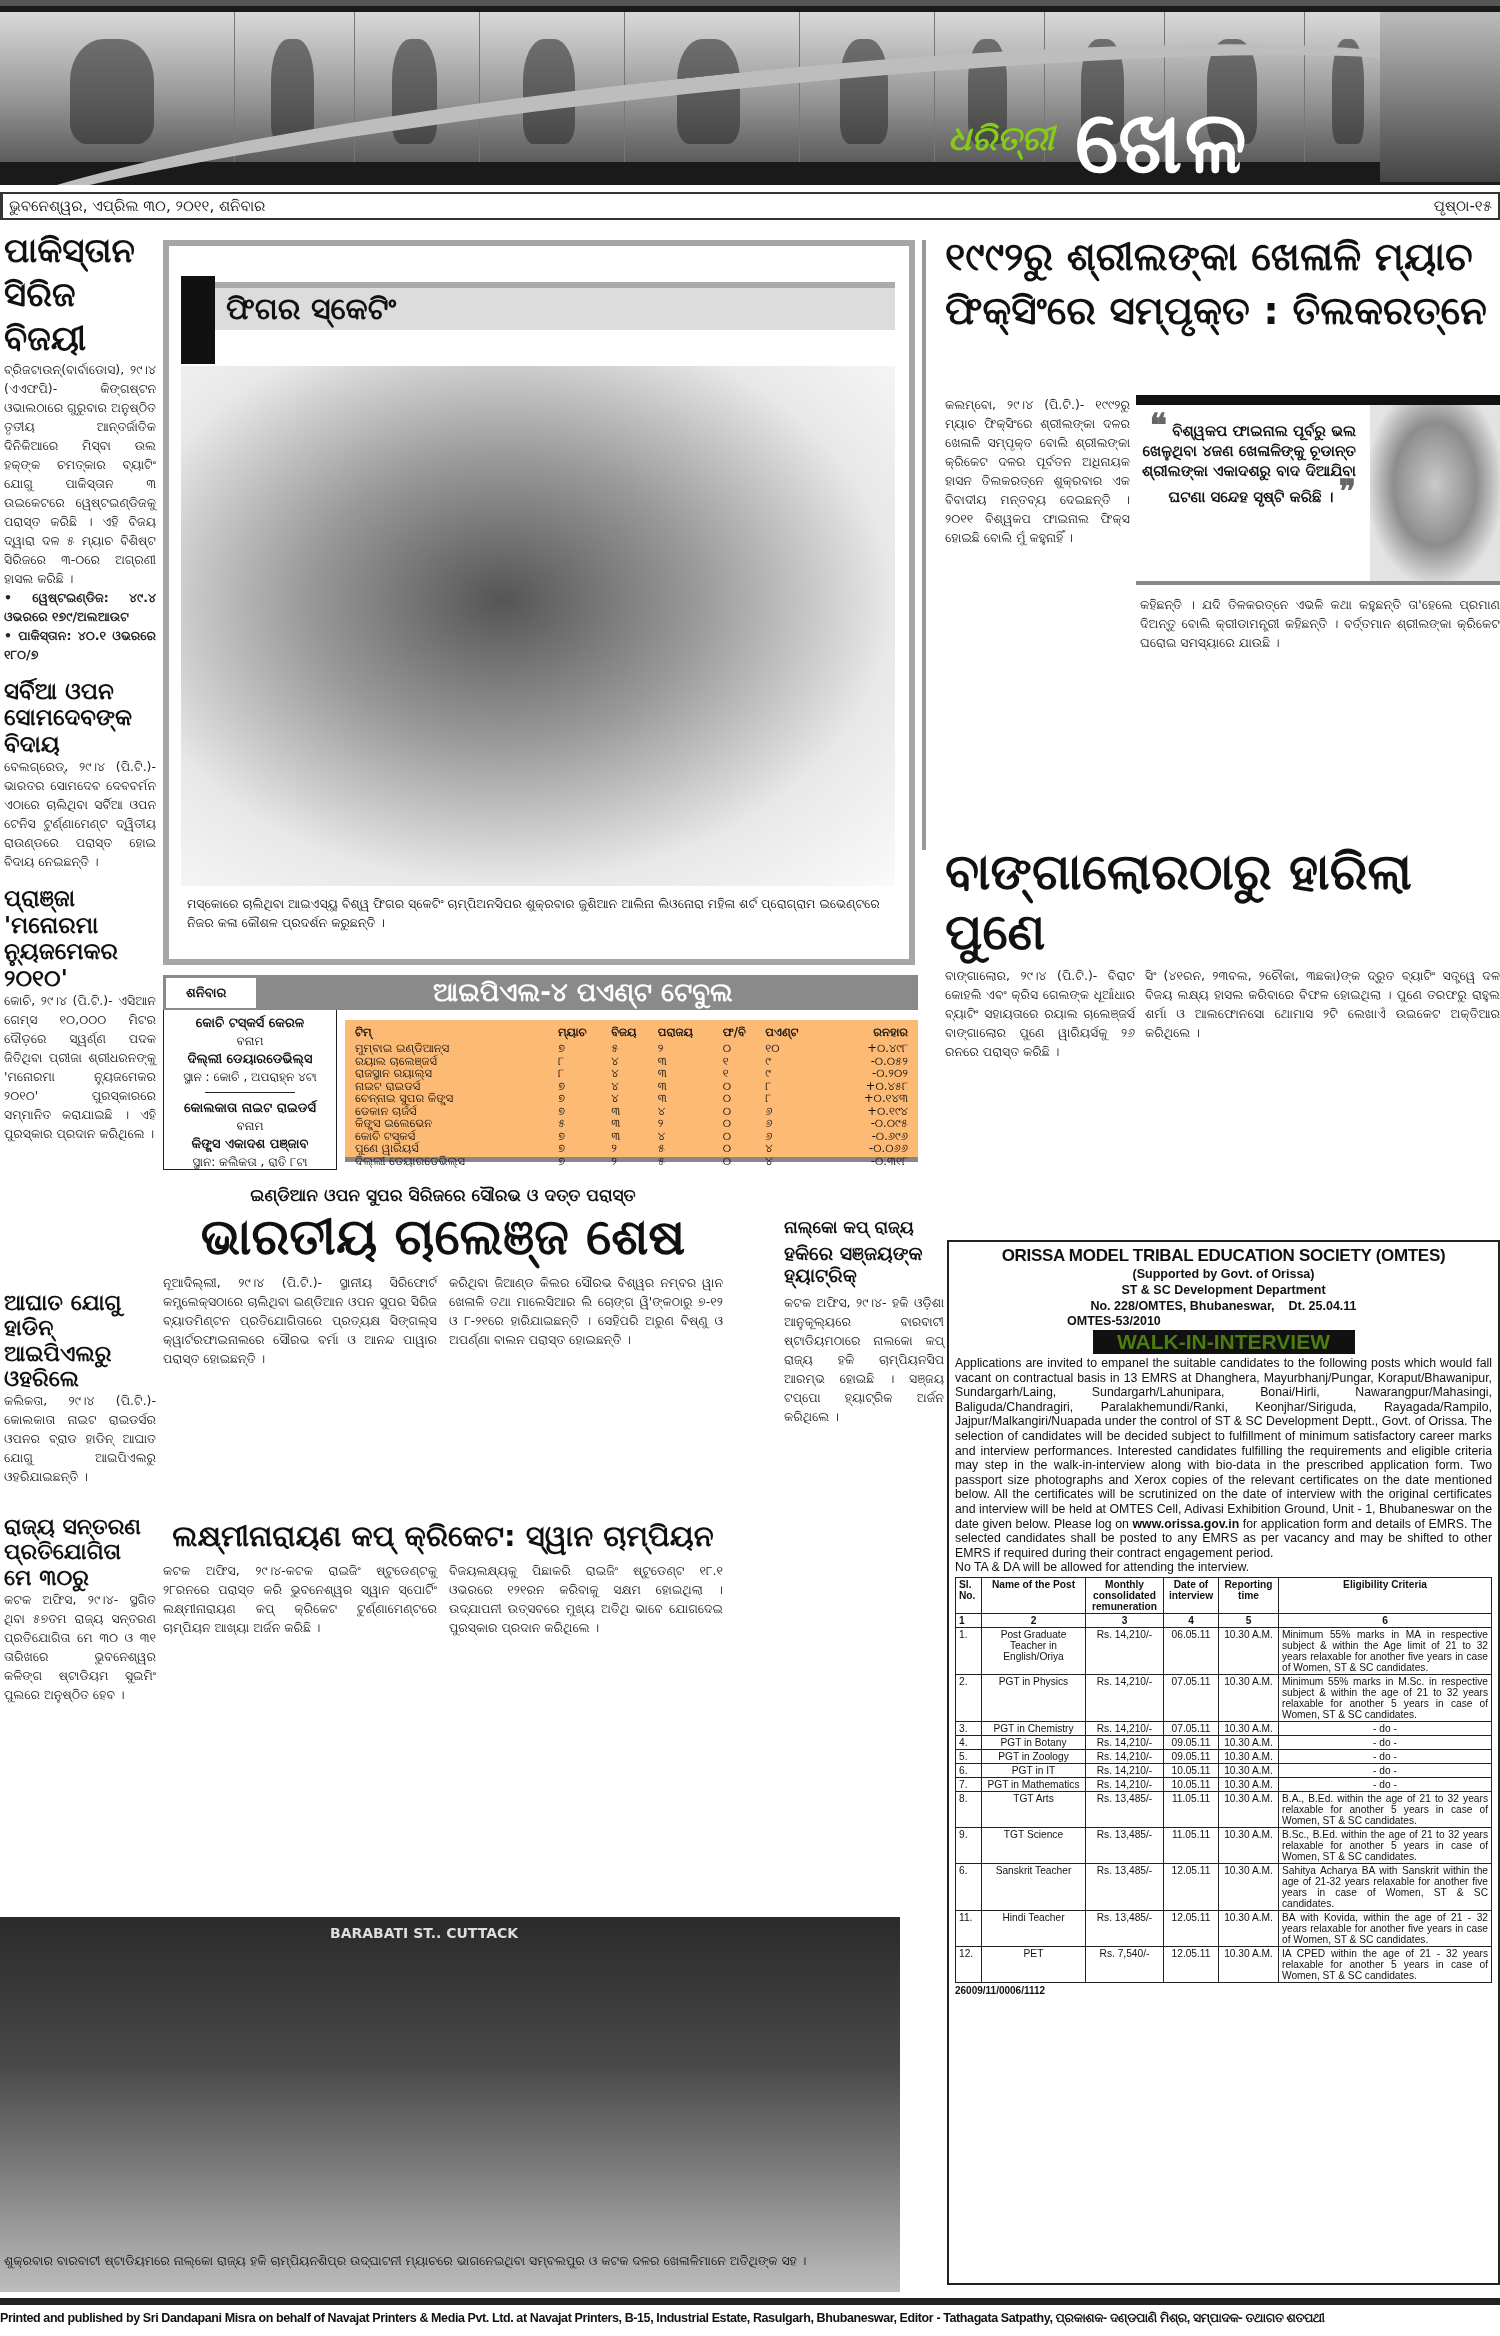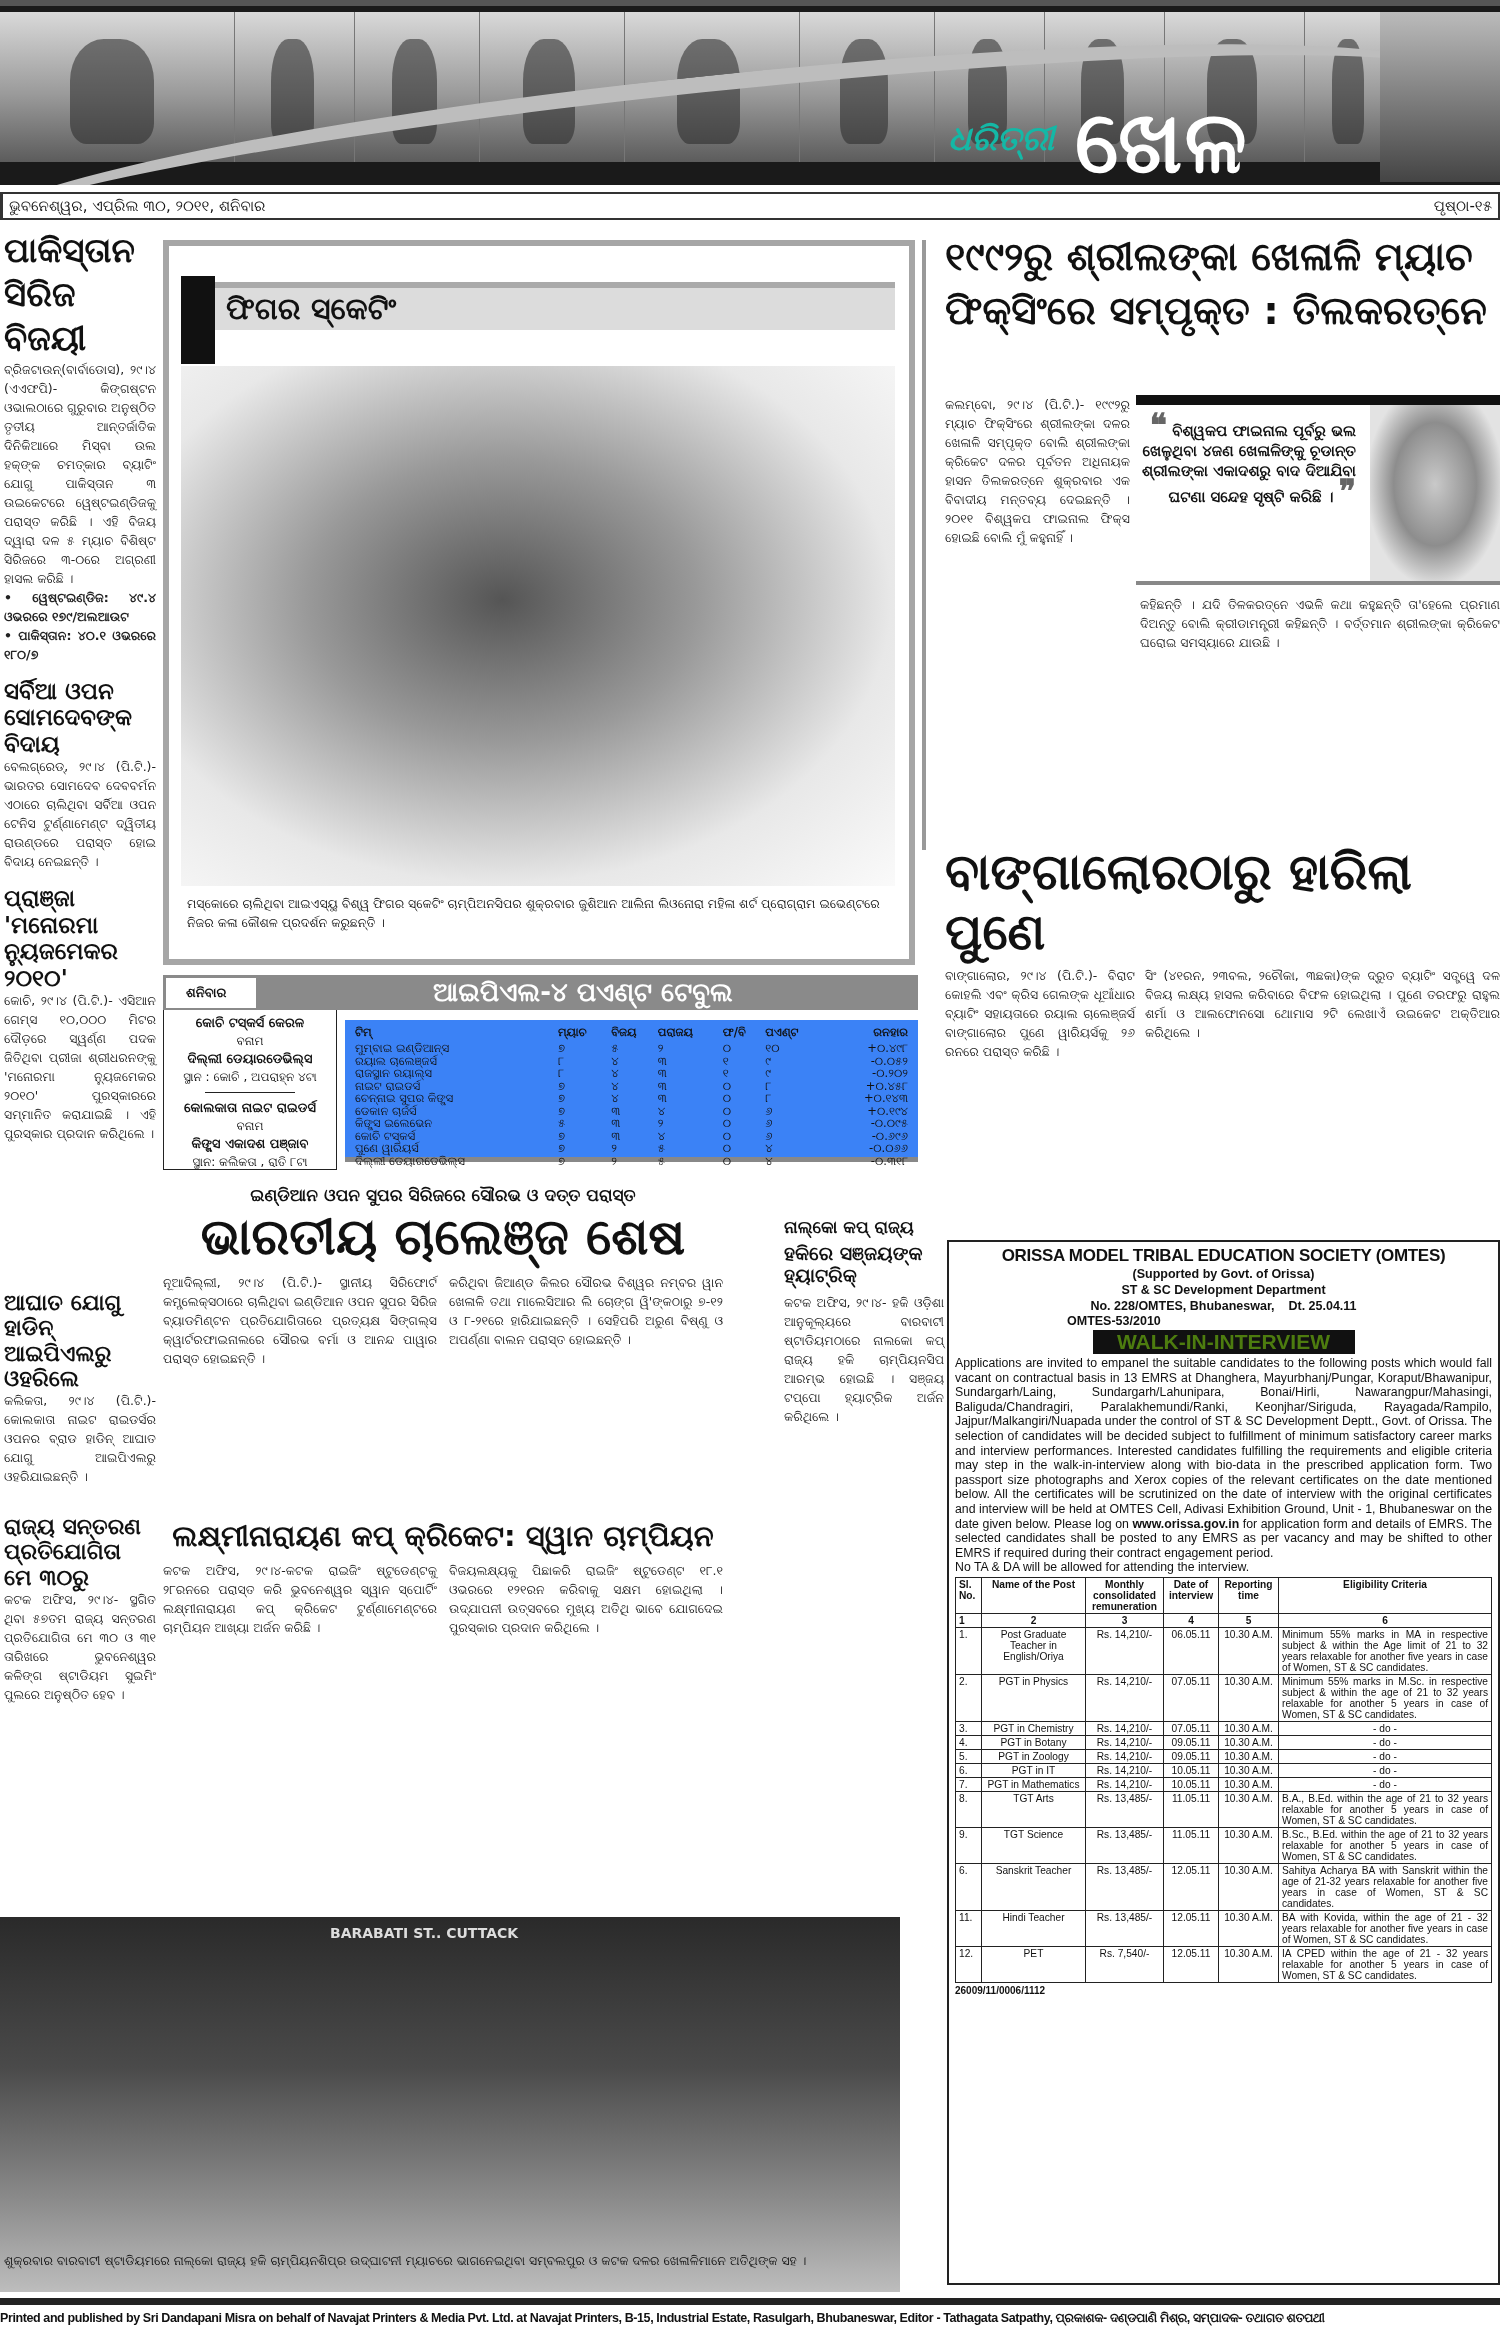--- a/index.html
+++ b/index.html
@@ -4,21 +4,21 @@
 <style>
   * { box-sizing: border-box; margin: 0; padding: 0; }
   body { width: 1500px; height: 2336px; background: #fff; font-family: "DejaVu Sans", sans-serif; color: #111; position: relative; overflow: hidden; }
   .abs { position: absolute; }
   
   #masthead { left: 0; top: 0; width: 1500px; height: 185px; background: #1a1a1a; border-top: 6px solid #555; overflow: hidden; }
   .photo-strip { position: absolute; left: 0; top: 6px; height: 150px; display: flex; }
   .photo { height: 150px; border-right: 1px solid #777; background: linear-gradient(180deg,#d9d9d9 0%,#9a9a9a 55%,#5c5c5c 100%); position: relative; }
   .photo::after { content: ""; position: absolute; left: 30%; top: 18%; width: 36%; height: 70%; border-radius: 40% 40% 20% 20%; background: rgba(40,40,40,.55); }
   .swoosh { position: absolute; left: -40px; top: 70px; width: 1500px; height: 160px; border-radius: 50%; border-top: 16px solid #bdbdbd; transform: rotate(-6deg); }
-  .brand-logo { position: absolute; left: 948px; top: 112px; color: #14b8a6; font-size: 34px; font-weight: bold; font-style: italic; }
+  .brand-logo { position: absolute; left: 948px; top: 112px; color: #84cc16; font-size: 34px; font-weight: bold; font-style: italic; }
   .brand-title { position: absolute; left: 1075px; top: 86px; color: #fff; font-size: 86px; font-weight: bold; letter-spacing: 2px; }
   .hero-photo { position: absolute; right: 0; top: 6px; width: 120px; height: 170px; background: linear-gradient(180deg,#bbb,#444); }
   
   #dateline { left: 0; top: 192px; width: 1500px; height: 28px; border: 2px solid #333; border-left-width: 3px; display: flex; justify-content: space-between; align-items: center; padding: 0 6px; font-size: 15px; }
   
   .hl { font-weight: bold; line-height: 1.15; }
   .body-text { font-size: 12.5px; line-height: 19px; text-align: justify; color: #222; }
   .rule-v { background: #999; width: 4px; }
   
   #skating { left: 163px; top: 240px; width: 752px; height: 725px; border: 6px solid #a6a6a6; background: #fff; }
@@ -28,21 +28,21 @@
   .skate-caption { position: absolute; left: 18px; top: 648px; width: 700px; font-size: 12.5px; line-height: 19px; }
   
   #ipl { left: 163px; top: 975px; width: 755px; height: 200px; }
   .ipl-head { position: absolute; left: 0; top: 0; width: 755px; height: 35px; background: #8a8a8a; }
   .ipl-sat { position: absolute; left: 3px; top: 3px; width: 90px; height: 30px; background: #fff; font-size: 13px; line-height: 30px; padding-left: 20px; font-weight: bold; }
   .ipl-title { position: absolute; left: 270px; top: 0; color: #fff; font-size: 26px; line-height: 35px; font-weight: bold; }
   .fixtures { position: absolute; left: 0; top: 35px; width: 174px; height: 160px; border: 1.5px solid #222; border-top: none; background: #fff; text-align: center; font-size: 12px; padding-top: 4px; }
   .fixtures div { line-height: 18px; }
   .fixtures .team { font-weight: bold; font-size: 13px; }
   .fixtures hr { width: 90px; margin: 6px auto; border: none; border-top: 1.5px solid #222; }
-  .standings { position: absolute; left: 182px; top: 45px; width: 573px; height: 142px; background: #3b82f6; border-bottom: 5px solid #888; padding: 4px 10px; }
+  .standings { position: absolute; left: 182px; top: 45px; width: 573px; height: 142px; background: #fdba74; border-bottom: 5px solid #888; padding: 4px 10px; }
   .standings table { width: 100%; border-collapse: collapse; font-size: 11.5px; }
   .standings th { text-align: left; font-weight: bold; padding: 1px 0 3px; }
   .standings td { padding: 0; line-height: 12.5px; }
   
   #omtes { left: 947px; top: 1240px; width: 553px; height: 1045px; border: 2px solid #222; padding: 4px 6px; font-family: "Liberation Sans", sans-serif; font-size: 12.3px; color: #111; }
   #omtes .org { font-size: 17px; font-weight: bold; text-align: center; letter-spacing: -.3px; }
   #omtes .sub { font-size: 12.5px; font-weight: bold; text-align: center; line-height: 16px; }
   #omtes .ref { font-size: 12.5px; font-weight: bold; }
   #omtes .walk { display: block; margin: 2px auto; width: 262px; background: #111; color: #4d7c0f; font-weight: bold; font-size: 21px; text-align: center; line-height: 24px; }
   #omtes .para { text-align: justify; line-height: 14.6px; }

